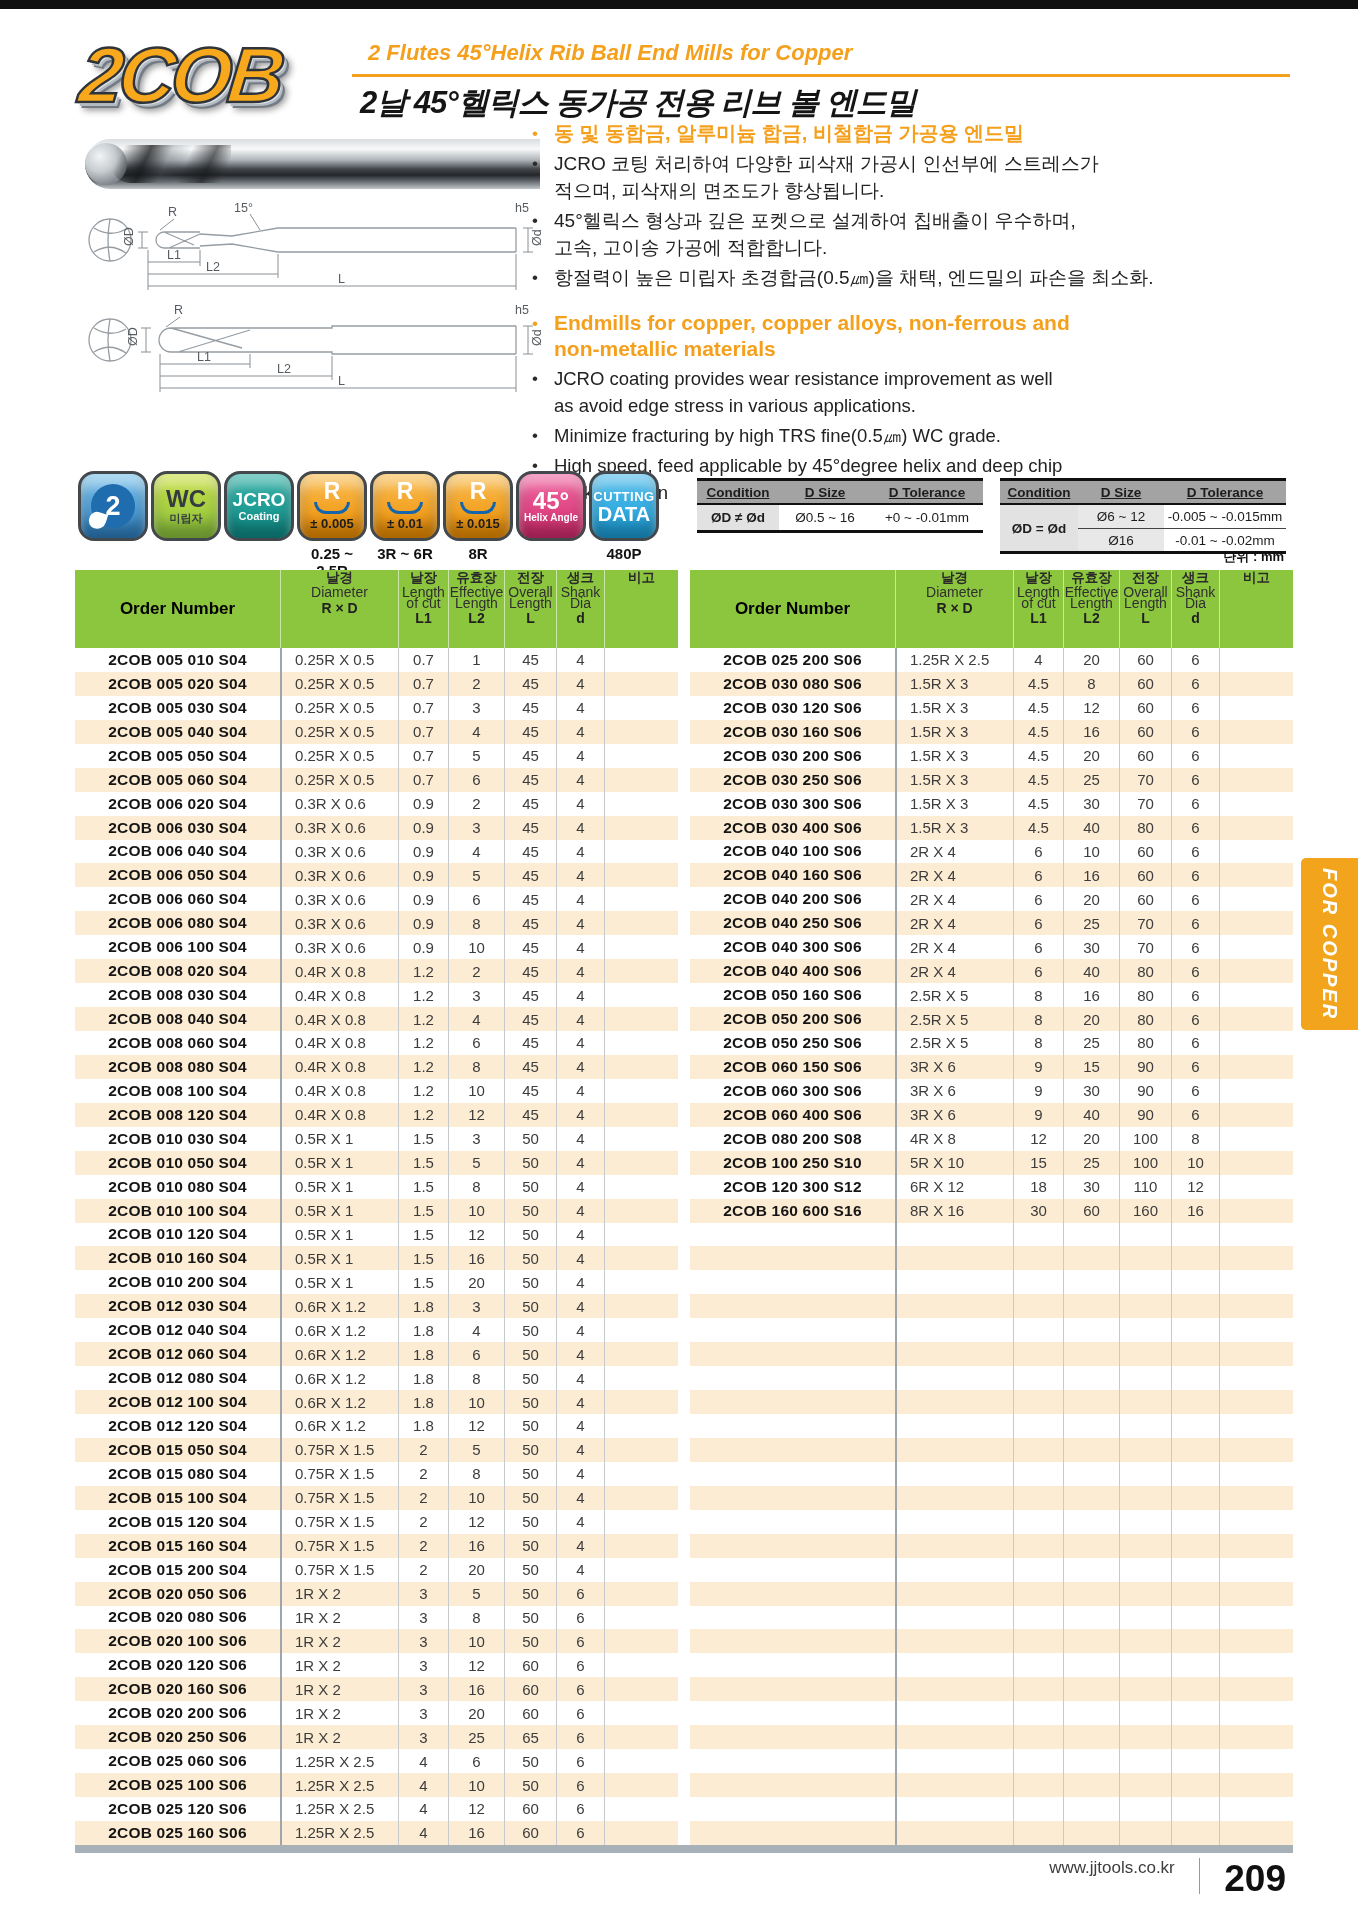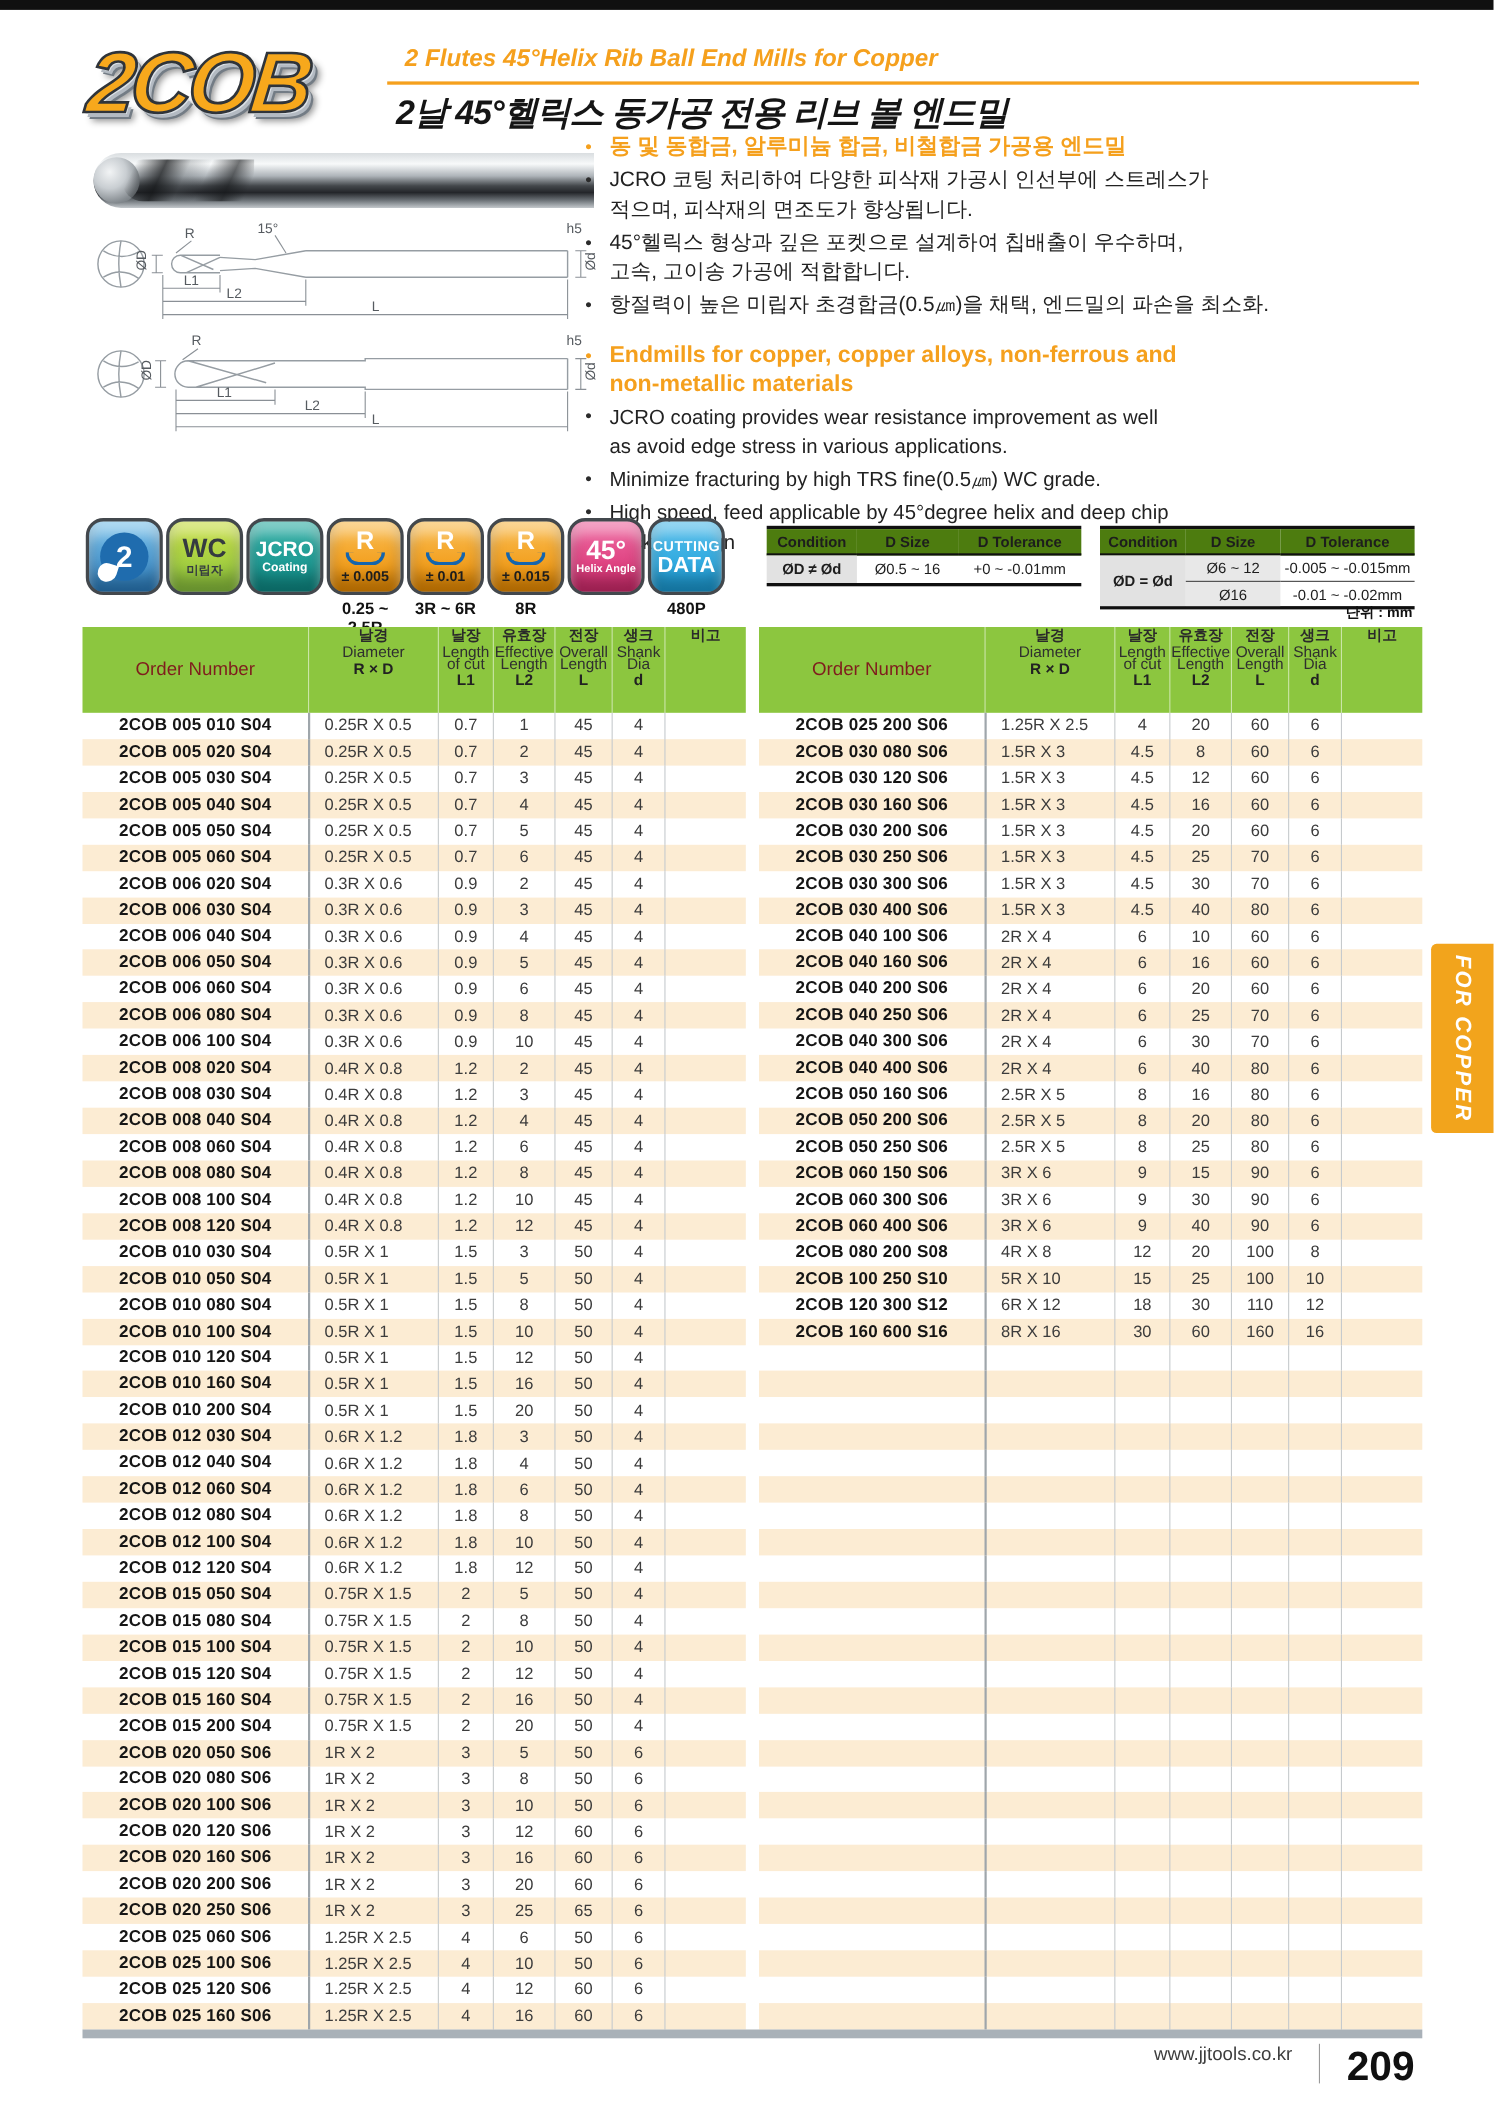--- a/index.html
+++ b/index.html
@@ -70,21 +70,21 @@
   .p45-sub{color:#fff;font-size:10px;font-weight:bold;}
   .cd-top{color:#fff;font-weight:bold;font-size:13px;line-height:15px;letter-spacing:.5px;}
   .cd-bot{color:#fff;font-weight:bold;font-size:20px;line-height:20px;}
   .badge-caps{position:absolute;left:78px;top:545px;display:flex;gap:3px;}
   .badge-caps span{width:70px;flex:none;text-align:center;font-size:15px;font-weight:bold;color:#111;}
 
   
   .cond{position:absolute;top:478px;color:#1d1d1d;}
   .cond-grid{display:grid;border-top:3px solid #101010;border-bottom:3px solid #101010;}
   .cond-grid>div{display:flex;align-items:center;justify-content:center;font-size:13.5px;}
-  .cond-h{background:#4d7c0f;height:24px;border-bottom:2.5px solid #101010;font-weight:bold;}
+  .cond-h{background:#a3a3a3;height:24px;border-bottom:2.5px solid #101010;font-weight:bold;text-decoration:underline;}
   #cond1{left:697px;}
   #cond1 .cond-grid{grid-template-columns:82px 92px 112px;}
   #cond1 .cond-c{background:#e2e2e2;height:25px;font-weight:bold;}
   #cond2{left:1000px;}
   #cond2 .cond-grid{grid-template-columns:78px 86px 122px;}
   #cond2 .cond-c{grid-row:2/4;background:#e2e2e2;font-weight:bold;}
   #cond2 .r1{height:23px;}
   #cond2 .r2{height:23px;border-top:1.5px solid #444;}
   #cond2 .ds{background:#e8e8e8;}
   .unit{position:absolute;left:1080px;top:548px;width:204px;text-align:right;
@@ -92,21 +92,21 @@
 
   
   .dtable{position:absolute;top:570px;width:603px;}
   #tableL{left:75px;}
   #tableR{left:690px;}
   .t-head{display:grid;grid-template-columns:205px 118px 50px 56px 52px 48px 74px;
           background:#8cc63f;height:78px;}
   .t-head>div{display:flex;flex-direction:column;align-items:center;justify-content:flex-start;
           padding-top:0;border-left:1px solid rgba(255,255,255,.55);}
   .t-head>div:first-child{border-left:none;justify-content:center;padding-top:0;}
-  .h-order{font-size:17px;font-weight:normal;color:#7f1d1d;}
+  .h-order{font-size:17px;font-weight:bold;color:#000000;}
   .hk{font-size:13.5px;font-weight:bold;color:#2a2a2a;line-height:15px;}
   .he{font-size:14px;color:#2f2f2f;line-height:10.5px;text-align:center;white-space:pre-line;margin-top:2px;}
   .hs{font-size:14px;font-weight:bold;color:#222;margin-top:2px;}
   .t-body{}
   .t-row{display:grid;grid-template-columns:205px 118px 50px 56px 52px 48px 74px;height:23.94px;}
   .t-body .t-row:nth-child(even){background:#fcecd3;}
   .t-row>div{display:flex;align-items:center;justify-content:center;overflow:hidden;}
   .c-order{font-weight:bold;font-size:15.5px;color:#151515;letter-spacing:.2px;}
   .c-dia{justify-content:flex-start !important;padding-left:13px;font-size:15px;color:#3c3c3c;
          border-left:2px solid #9fa6ab;}

